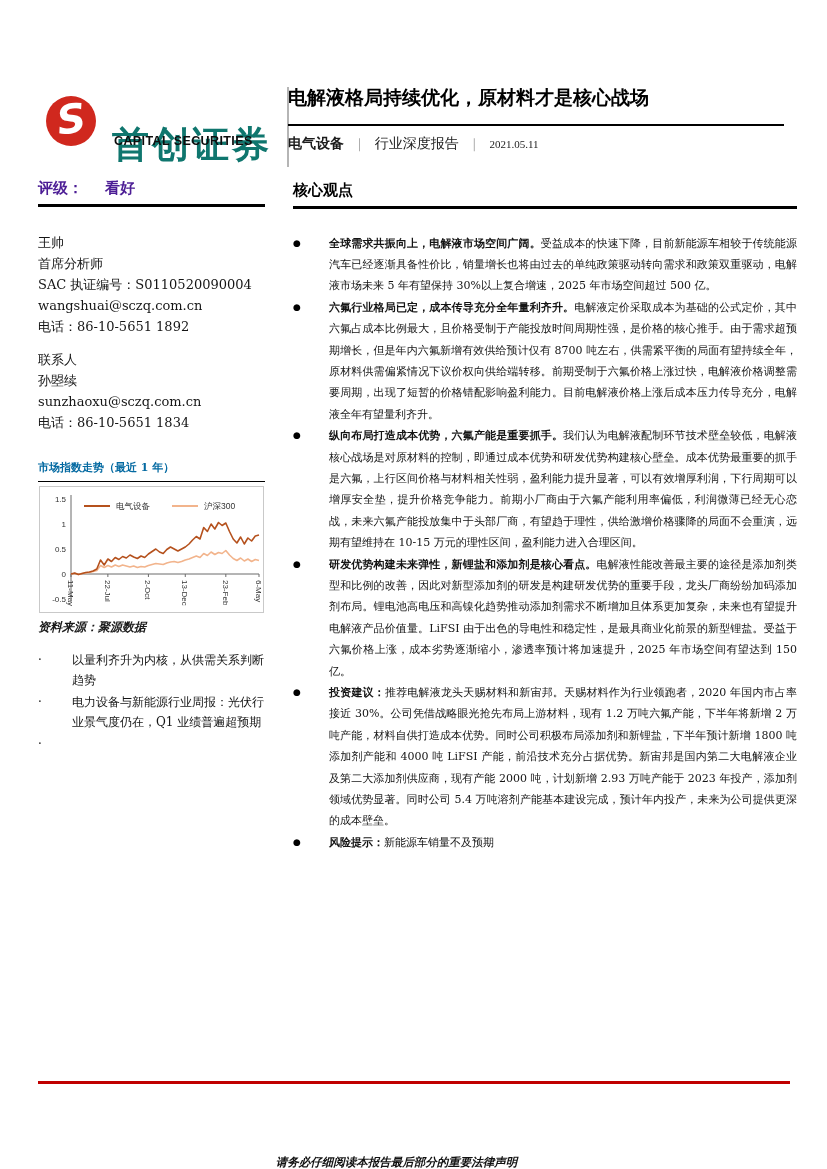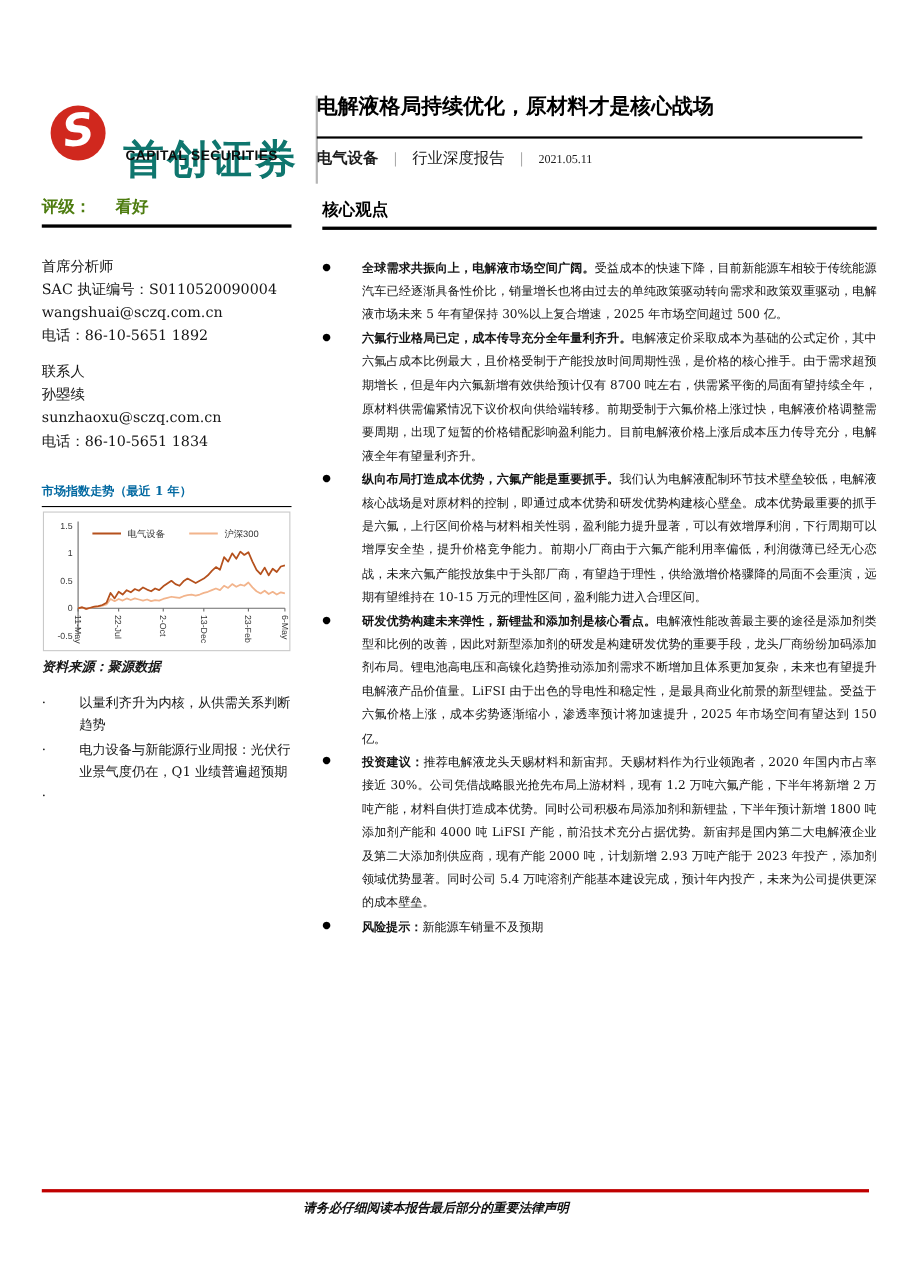--- a/index.html
+++ b/index.html
@@ -21,21 +21,21 @@
                 font-size:19px;line-height:26px;color:#000;}
   .title-rule{height:2px;background:#000;margin-top:13px;}
   .report-meta{margin-top:9px;display:flex;align-items:baseline;gap:9px;
                font-family:"Liberation Sans",sans-serif;font-size:14px;color:#1c1c1c;}
   .meta-industry{font-weight:700;}
   .meta-sep{color:#9a9a9a;font-size:13px;}
   .meta-date{font-family:"Liberation Serif",serif;font-size:11px;}
 
   
   .left-col{position:absolute;left:38px;top:179px;width:227px;}
-  .rating{display:flex;font-family:"Liberation Sans",sans-serif;font-weight:700;font-size:15px;color:#4d7c0f;}
+  .rating{display:flex;font-family:"Liberation Sans",sans-serif;font-weight:700;font-size:15px;color:#4c1d95;}
   .rating-value{margin-left:22px;}
   .rule-heavy{height:2.5px;background:#000;margin-top:6px;}
   .analysts{margin-top:25px;font-size:13px;line-height:21px;color:#151515;}
   .analyst{margin-bottom:12px;}
   .chart-title{margin-top:26px;font-weight:700;font-size:11px;line-height:18px;color:#0369a1;}
   .rule-thin{height:1.5px;background:#000;margin-top:4px;}
   svg.chart{display:block;margin-top:3px;width:227px;height:130px;}
   .ax{font-family:"Liberation Sans",sans-serif;font-size:8px;fill:#333;}
   .axc{font-family:"Liberation Sans",sans-serif;font-size:8.5px;fill:#333;}
   .source{margin-top:4px;font-style:italic;font-weight:600;font-size:12px;color:#1a1a1a;}
@@ -51,21 +51,21 @@
   .section-title{font-family:"Liberation Sans",sans-serif;font-weight:700;font-size:15px;color:#000;}
   .points{margin-top:24px;}
   .point{display:flex;}
   .pt-dot{flex:none;width:36px;font-size:9px;padding-top:5px;
           font-family:"DejaVu Sans",sans-serif;color:#000;}
   .pt-text{flex:1;margin:0;font-size:11px;line-height:21.4px;text-align:justify;color:#141414;}
   .pt-lead{font-weight:700;}
 
   
   .footer-rule{position:absolute;left:38px;top:1081px;width:752px;height:3px;background:#c00000;}
-  .footer-text{position:absolute;left:0;top:1091px;width:793px;text-align:center;
+  .footer-text{position:absolute;left:0;top:1155px;width:793px;text-align:center;
                font-size:11.5px;font-weight:700;font-style:italic;color:#111;}
 </style>
 </head>
 <body>
 
 <div class="page">
 
   <div class="logo-mark">
     <span class="logo-s">S</span>
   </div>
@@ -87,20 +87,21 @@
 
   <aside class="left-col">
     <div class="rating">
       <span>评级：</span>
       <span class="rating-value">看好</span>
     </div>
     <div class="rule-heavy"></div>
 
     <div class="analysts">
         <div class="analyst">
+          <div class="a-line">王帅</div>
           <div class="a-line">首席分析师</div>
           <div class="a-line">SAC 执证编号：S0110520090004</div>
           <div class="a-line">wangshuai@sczq.com.cn</div>
           <div class="a-line">电话：86-10-5651 1892</div>
         </div>
         <div class="analyst">
           <div class="a-line">联系人</div>
           <div class="a-line">孙曌续</div>
           <div class="a-line">sunzhaoxu@sczq.com.cn</div>
           <div class="a-line">电话：86-10-5651 1834</div>

